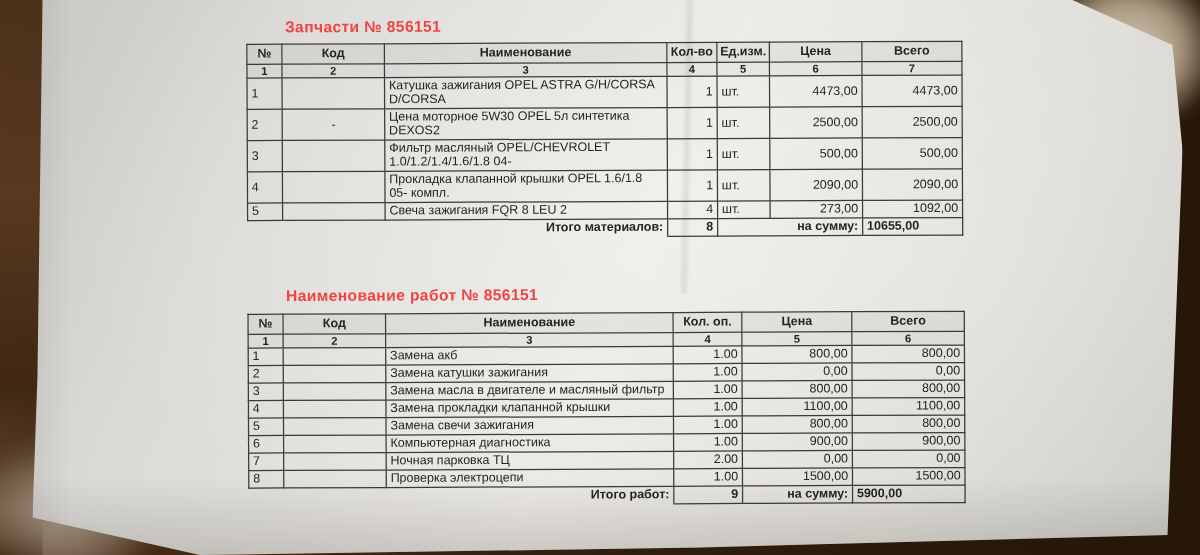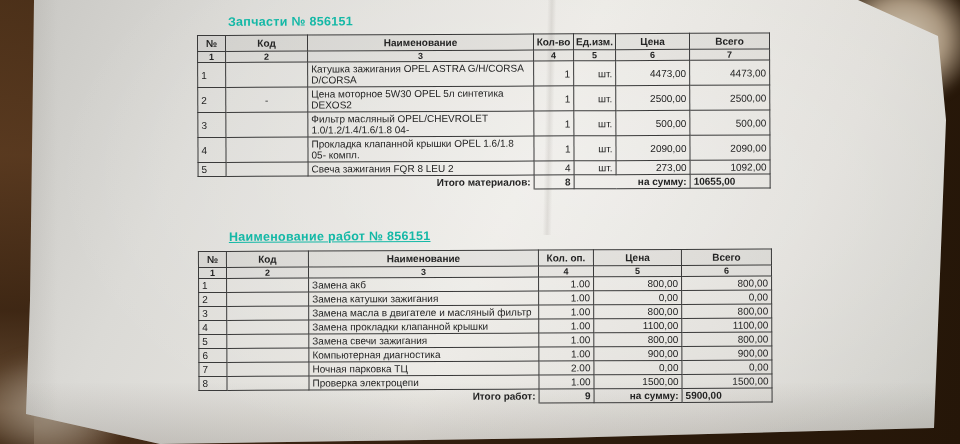--- a/index.html
+++ b/index.html
@@ -50,25 +50,25 @@
     background:linear-gradient(90deg, transparent, rgba(70,60,50,0.10) 50%, transparent);
     transform:rotate(1.2deg);
   }
   .content {
     position:absolute; left:0; top:0; width:960px; height:444px;
     transform:rotate(-0.25deg);
     transform-origin:200px 40px;
   }
   .doc-title {
     position:absolute;
-    font-weight:bold; font-size:12.5px; color:#14b8a6;
+    font-weight:bold; font-size:12.5px; color:#ef4444;
     letter-spacing:0.3px;
   }
   #parts-title { left:228px; top:15px; }
-  #works-title { left:228px; top:230px;text-decoration:underline; }
+  #works-title { left:228px; top:230px; }
 
   table.doc-table {
     position:absolute;
     border-collapse:collapse; table-layout:fixed;
     font-size:10px; color:#242424;
   }
   #parts-table { left:197px; top:35px; width:572px; }
   #works-table { left:197px; top:251px; width:573px; }
 
   .doc-table th, .doc-table td {
@@ -84,21 +84,21 @@
   }
   .doc-table tr.colnums td {
     text-align:center; font-weight:bold; font-size:9px;
     padding:0 2px; line-height:10px;
     background:rgba(30,30,30,0.03);
   }
   .c-num  { text-align:left; }
   .c-code { text-align:center; }
   .c-name { text-align:left; }
   .c-qty  { text-align:right; }
-  .c-unit { text-align:right; }
+  .c-unit { text-align:left; }
   .c-price{ text-align:right; }
   .c-total{ text-align:right; }
 
   tr.footer-row td { font-weight:bold; }
   td.f-total-label  { text-align:right; border-top:none; border-left:none; border-bottom:none; background:transparent; }
   td.f-total-qty    { text-align:right; }
   td.f-sum-label    { text-align:right;margin-left:44px; }
   td.f-total-amount { }
 </style>
 </head>

